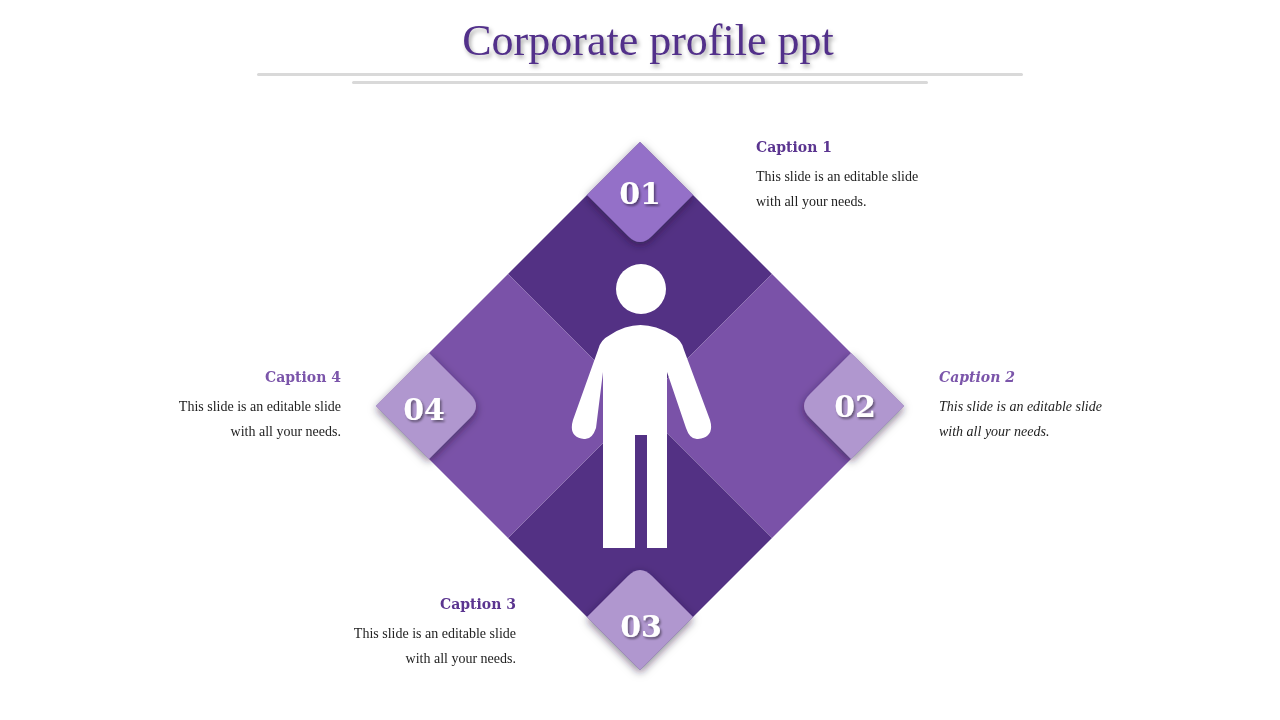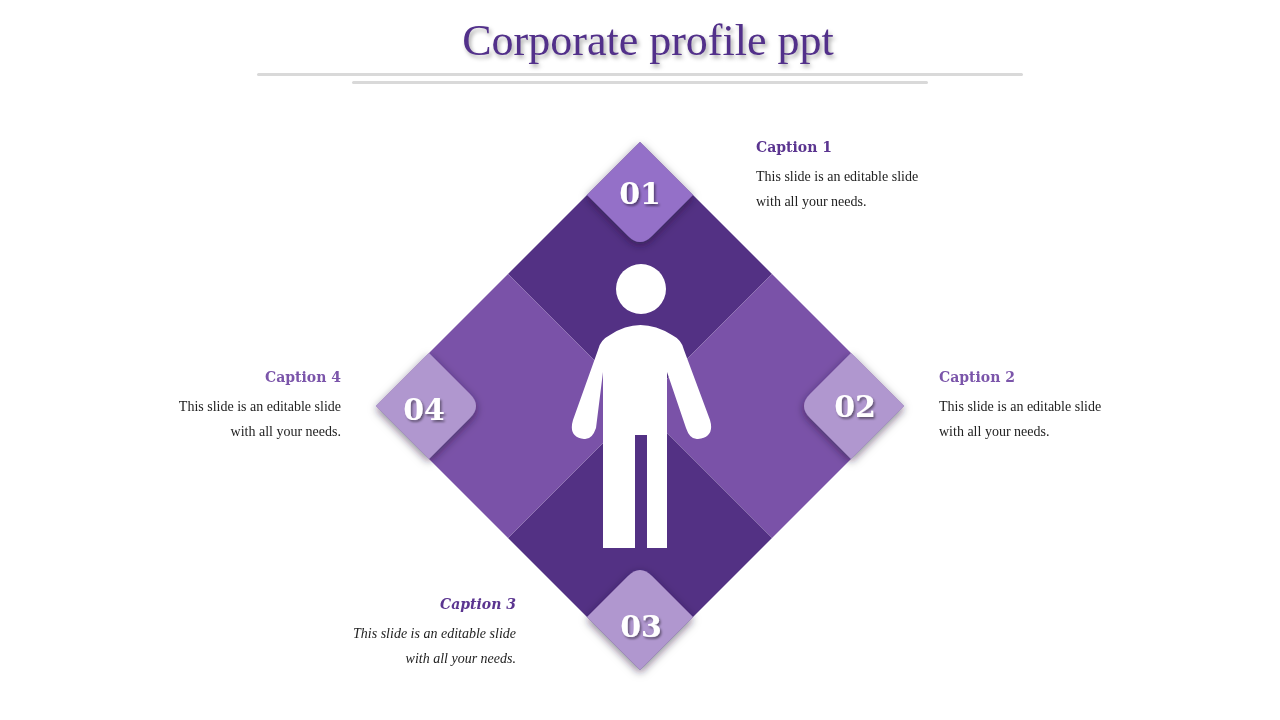--- a/index.html
+++ b/index.html
@@ -8,22 +8,22 @@
   .rule { position: absolute; height: 3px; background: #d9d9d9; border-radius: 2px; }
   .rule1 { left: 257px; top: 73px; width: 766px; }
   .rule2 { left: 352px; top: 81px; width: 576px; }
   svg.diagram { position: absolute; left: 0; top: 0; }
   .caption { position: absolute; width: 290px; }
   .caption .head { font-family: "DejaVu Serif", serif; font-weight: bold; font-size: 14px; line-height: 22px; margin-bottom: 6px; }
   .caption .body { font-family: "Liberation Serif", "DejaVu Serif", serif; font-size: 14px; line-height: 25px; color: #222222; }
   .left-align { text-align: left; }
   .right-align { text-align: right; }
   .c1 { left: 756px; top: 136px; }
-  .c2 { left: 939px; top: 366px; }
-  .c3 { left: 226px; top: 593px; font-style: italic; }
+  .c2 { left: 939px; top: 366px; font-style: italic; }
+  .c3 { left: 226px; top: 593px; }
   .c4 { left: 51px; top: 366px; }
   .tab-num { font-family: "DejaVu Serif", serif; font-weight: bold; font-size: 30px; fill: #ffffff; }
 </style>
 </head>
 <body>
 
 <div class="title">Corporate profile ppt</div>
 <div class="rule rule1"></div>
 <div class="rule rule2"></div>
 

